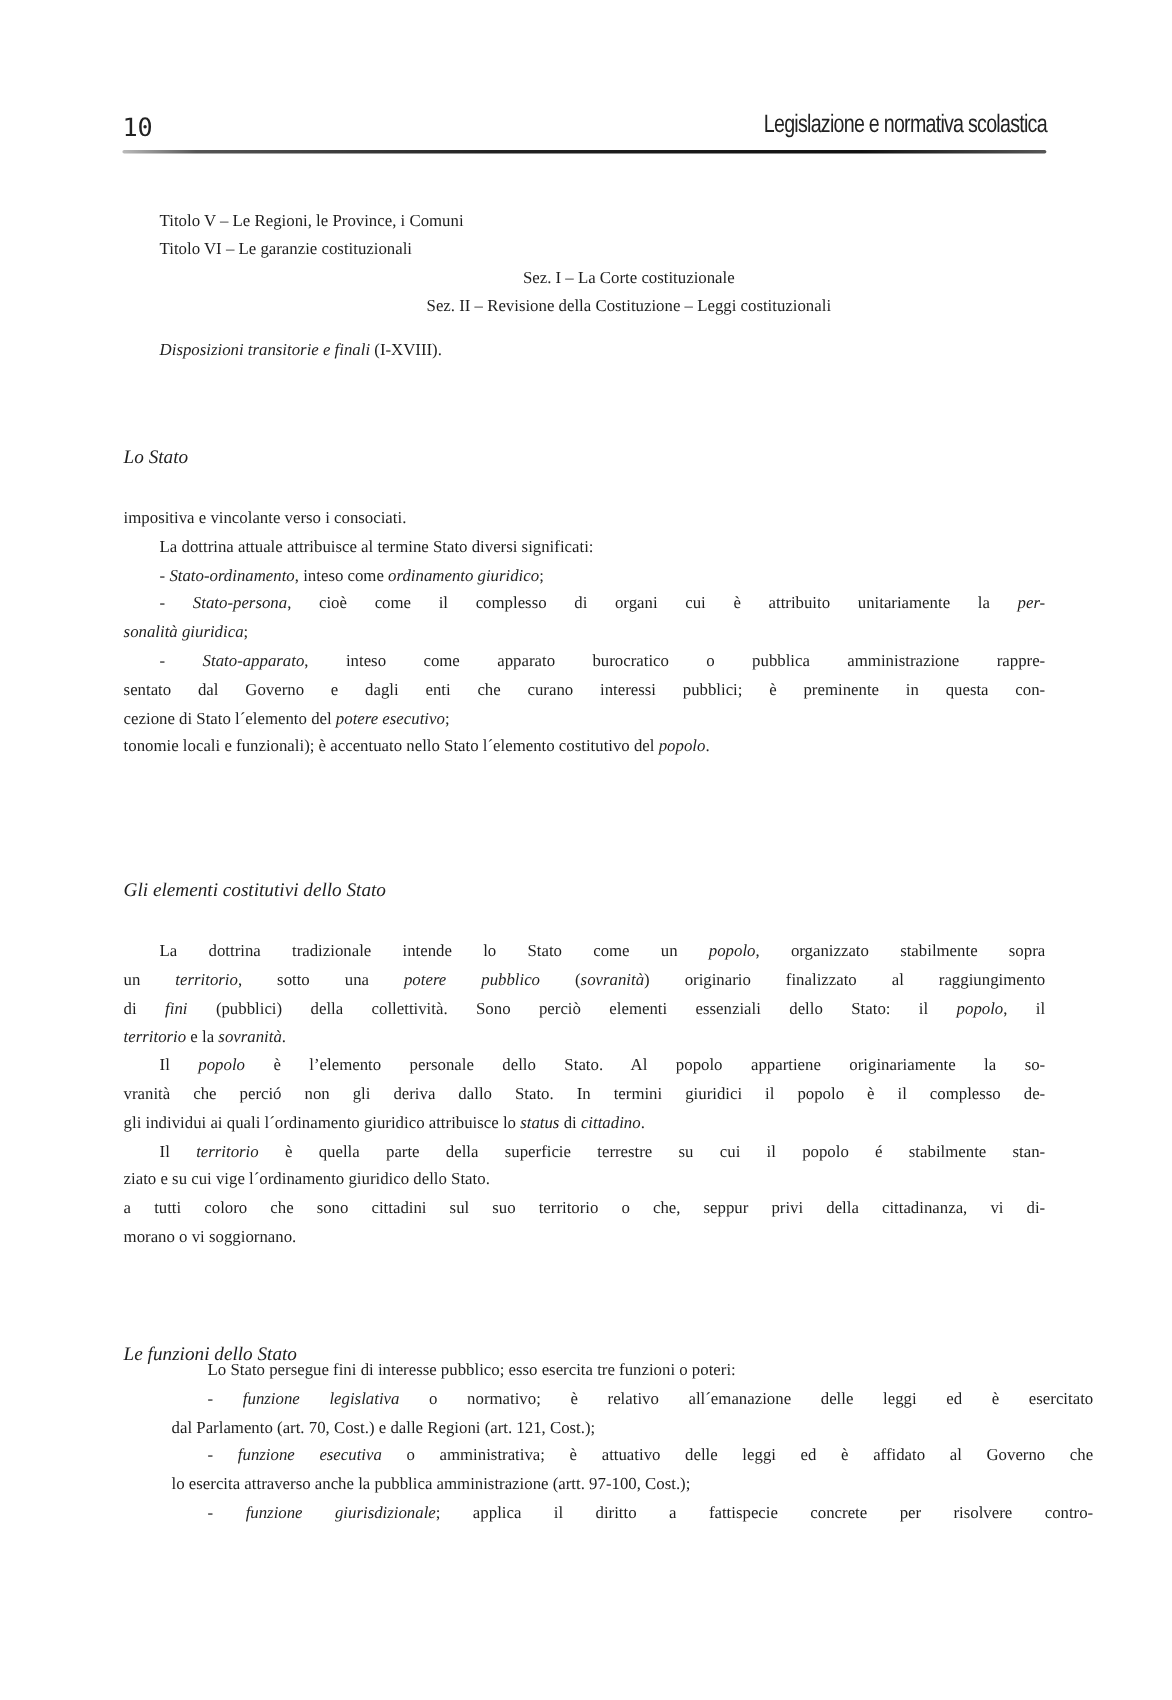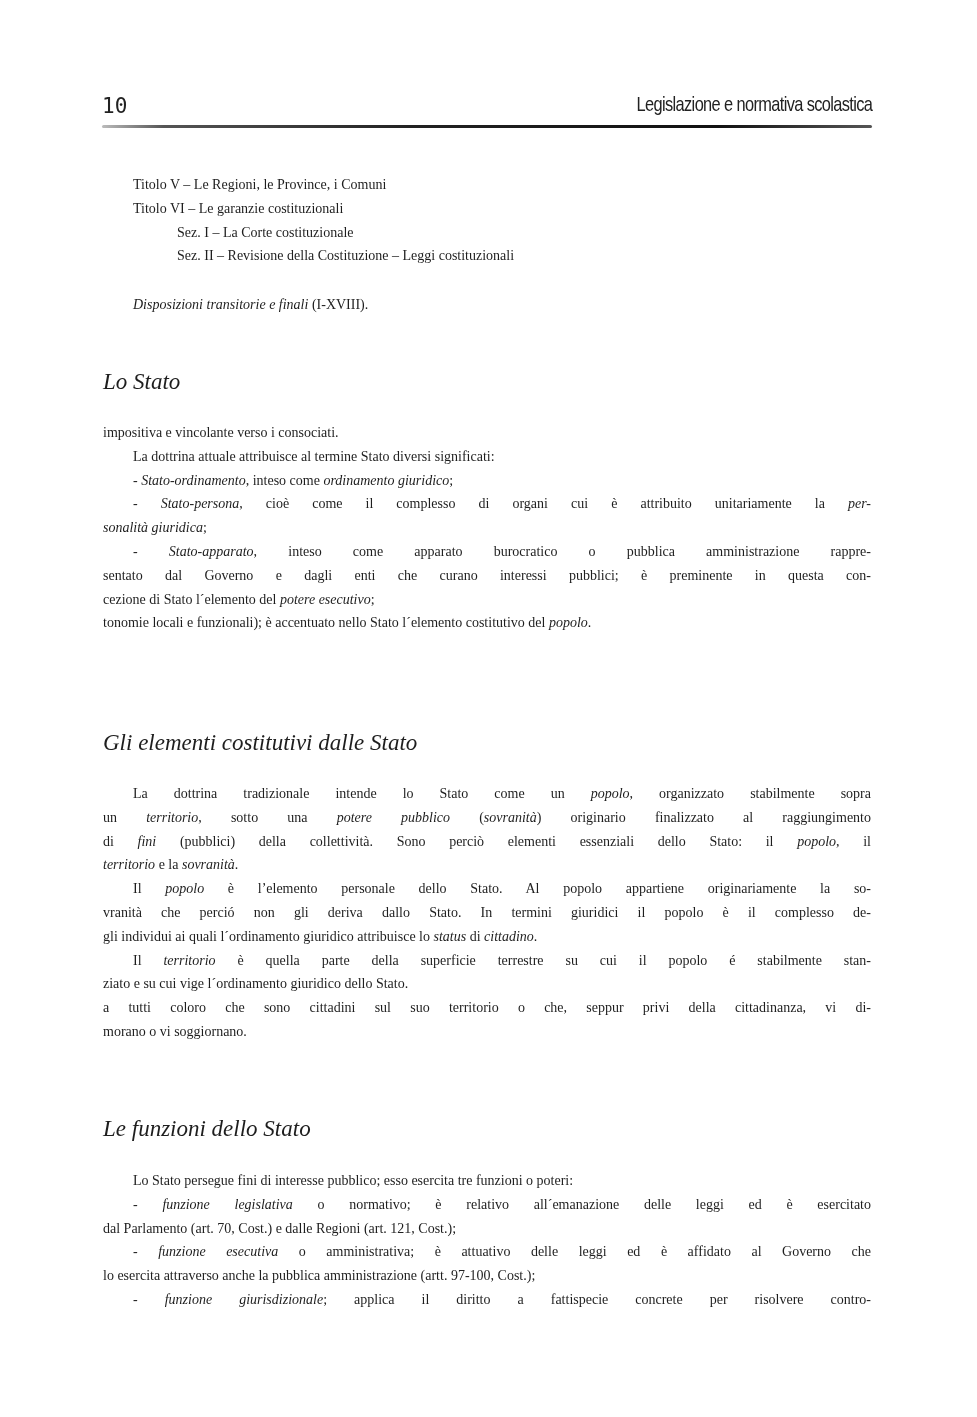--- a/index.html
+++ b/index.html
@@ -7,42 +7,42 @@
   .page { position: absolute; left: 0; top: 0; width: 977px; height: 1417px; }
   .running-head { position: absolute; left: 102px; top: 92px; width: 770px; height: 32px; }
   .page-num { position: absolute; left: 0; top: 2px; font-family: "DejaVu Sans Mono", monospace; font-size: 21px; color: #222; }
   .run-title { position: absolute; right: 0; top: 0; font-family: "Liberation Sans", sans-serif; font-size: 21px; letter-spacing: -0.8px; transform: scaleX(0.78); transform-origin: right center; color: #222; }
   .head-rule { position: absolute; left: 102px; top: 125px; width: 770px; height: 3px;
     background: linear-gradient(to right, #bbb 0%, #555 8%, #222 40%, #111 80%, #555 100%); border-radius: 2px; }
   .text { position: absolute; left: 103px; width: 768px; font-family: "Liberation Serif", serif; font-size: 14px; line-height: 23.8px; color: #1e1e1e; }
   .line { display: block; white-space: nowrap; }
   .j { text-align: justify; text-align-last: justify; white-space: normal; }
   .ind { padding-left: 30px; }
-  .ind2 { padding-left: 74px; }
-  .h { font-style: italic; font-size: 23px; }
+  .ind2 { padding-left: 74px; text-align: center; }
+  .h { font-style: italic; font-size: 16px; }
   i { font-style: italic; }
 </style>
 </head>
 <body>
 
 <div class="page">
 
   <div class="running-head">
     <span class="page-num">10</span>
     <span class="run-title">Legislazione e normativa scolastica</span>
   </div>
   <div class="head-rule"></div>
 
   <div class="text" style="top:173px;">
     <span class="line ind">Titolo V – Le Regioni, le Province, i Comuni</span>
     <span class="line ind">Titolo VI – Le garanzie costituzionali</span>
     <span class="line ind2">Sez. I – La Corte costituzionale</span>
     <span class="line ind2">Sez. II – Revisione della Costituzione – Leggi costituzionali</span>
   </div>
-  <div class="text" style="top:293px;">
+  <div class="text" style="top:281px;">
     <span class="line ind"><i>Disposizioni transitorie e finali</i><span> (I-XVIII).</span></span>
   </div>
 
   <div class="text h" style="top:370px;">Lo Stato</div>
 
   <div class="text" style="top:421px;">
     <span class="line">impositiva e vincolante verso i consociati.</span>
     <span class="line ind">La dottrina attuale attribuisce al termine Stato diversi significati:</span>
 
     <span class="line ind"><span>- </span><i>Stato-ordinamento</i><span>, inteso come </span><i>ordinamento giuridico</i><span>;</span></span>
@@ -50,42 +50,42 @@
     <span class="line ind j"><span>- </span><i>Stato-persona</i><span>, cioè come il complesso di organi cui è attribuito unitariamente la </span><i>per-</i></span>
     <span class="line"><i>sonalità giuridica</i><span>;</span></span>
 
     <span class="line ind j"><span>- </span><i>Stato-apparato</i><span>, inteso come apparato burocratico o pubblica amministrazione rappre-</span></span>
     <span class="line j">sentato dal Governo e dagli enti che curano interessi pubblici; è preminente in questa con-</span>
     <span class="line"><span>cezione di Stato l´elemento del </span><i>potere esecutivo</i><span>;</span></span>
 
     <span class="line"><span>tonomie locali e funzionali); è accentuato nello Stato l´elemento costitutivo del </span><i>popolo</i><span>.</span></span>
   </div>
 
-  <div class="text h" style="top:731px;">Gli elementi costitutivi dalle Stato</div>
+  <div class="text h" style="top:731px;">Gli elementi costitutivi dello Stato</div>
 
   <div class="text" style="top:782px;">
     <span class="line ind j"><span>La dottrina tradizionale intende lo Stato come un </span><i>popolo</i><span>, organizzato stabilmente sopra</span></span>
     <span class="line j"><span>un </span><i>territorio</i><span>, sotto una </span><i>potere pubblico</i><span> (</span><i>sovranità</i><span>) originario finalizzato al raggiungimento</span></span>
     <span class="line j"><span>di </span><i>fini</i><span> (pubblici) della collettività. Sono perciò elementi essenziali dello Stato: il </span><i>popolo</i><span>, il</span></span>
     <span class="line"><i>territorio</i><span> e la </span><i>sovranità</i><span>.</span></span>
 
     <span class="line ind j"><span>Il </span><i>popolo</i><span> è l’elemento personale dello Stato. Al popolo appartiene originariamente la so-</span></span>
     <span class="line j">vranità che perció non gli deriva dallo Stato. In termini giuridici il popolo è il complesso de-</span>
     <span class="line"><span>gli individui ai quali l´ordinamento giuridico attribuisce lo </span><i>status</i><span> di </span><i>cittadino</i><span>.</span></span>
 
     <span class="line ind j"><span>Il </span><i>territorio</i><span> è quella parte della superficie terrestre su cui il popolo é stabilmente stan-</span></span>
     <span class="line">ziato e su cui vige l´ordinamento giuridico dello Stato.</span>
 
     <span class="line j">a tutti coloro che sono cittadini sul suo territorio o che, seppur privi della cittadinanza, vi di-</span>
     <span class="line">morano o vi soggiornano.</span>
   </div>
 
   <div class="text h" style="top:1117px;">Le funzioni dello Stato</div>
 
-  <div class="text" style="top:1169px;">
+  <div class="text" style="top:1131px;margin-left:40px;">
     <span class="line ind">Lo Stato persegue fini di interesse pubblico; esso esercita tre funzioni o poteri:</span>
     <span class="line ind j"><span>- </span><i>funzione legislativa</i><span> o normativo; è relativo all´emanazione delle leggi ed è esercitato</span></span>
     <span class="line">dal Parlamento (art. 70, Cost.) e dalle Regioni (art. 121, Cost.);</span>
     <span class="line ind j"><span>- </span><i>funzione esecutiva</i><span> o amministrativa; è attuativo delle leggi ed è affidato al Governo che</span></span>
     <span class="line">lo esercita attraverso anche la pubblica amministrazione (artt. 97-100, Cost.);</span>
     <span class="line ind j"><span>- </span><i>funzione giurisdizionale</i><span>; applica il diritto a fattispecie concrete per risolvere contro-</span></span>
   </div>
 
 </div>
 

